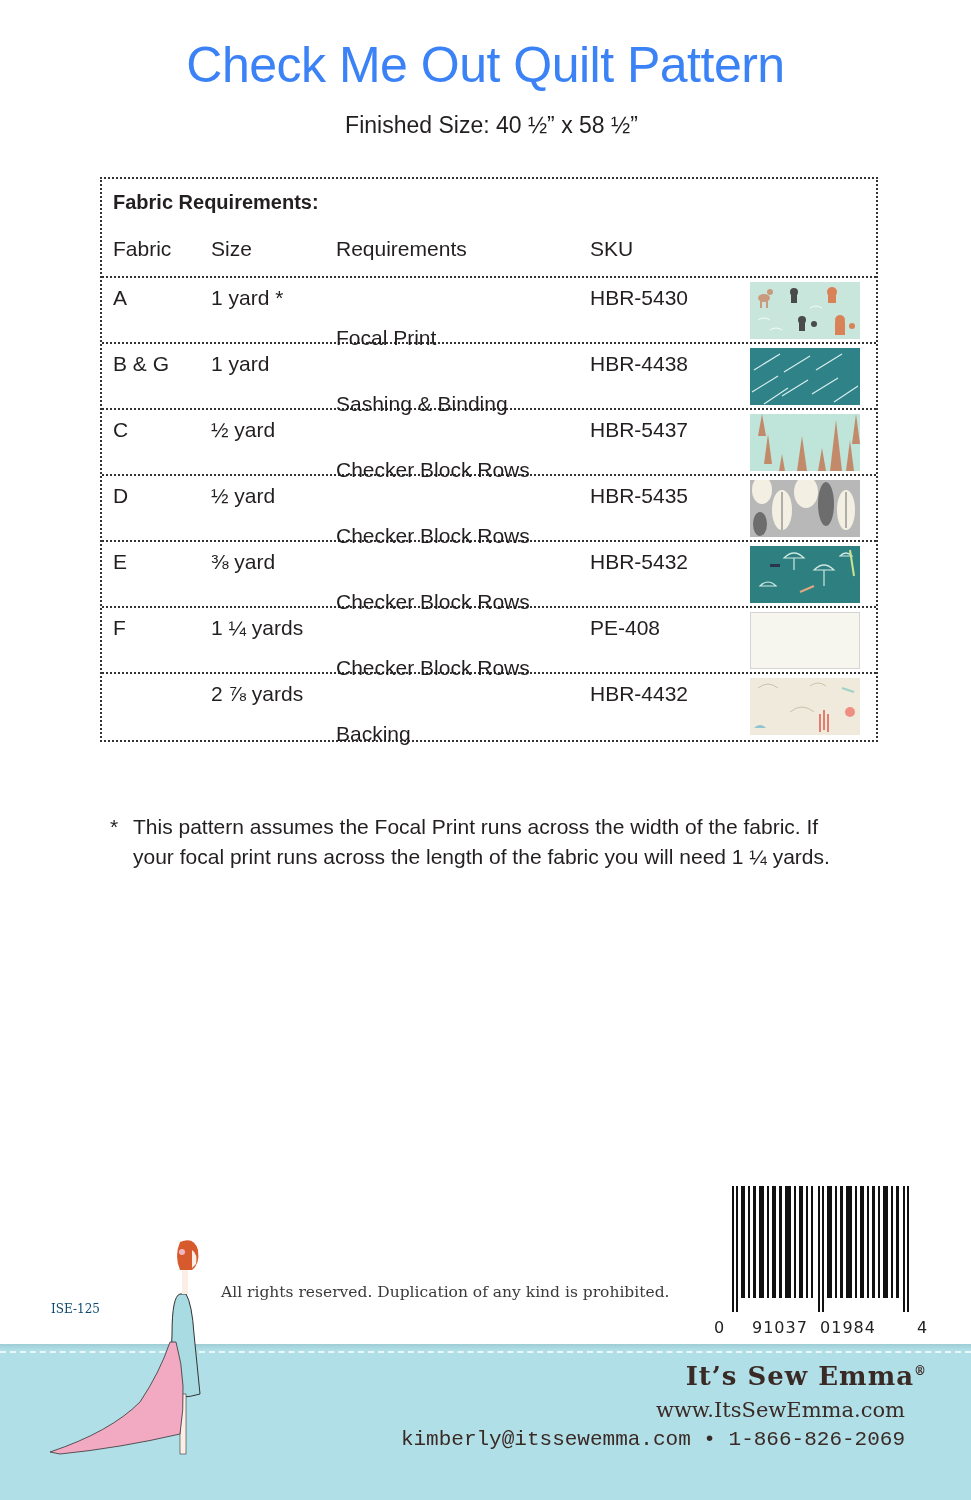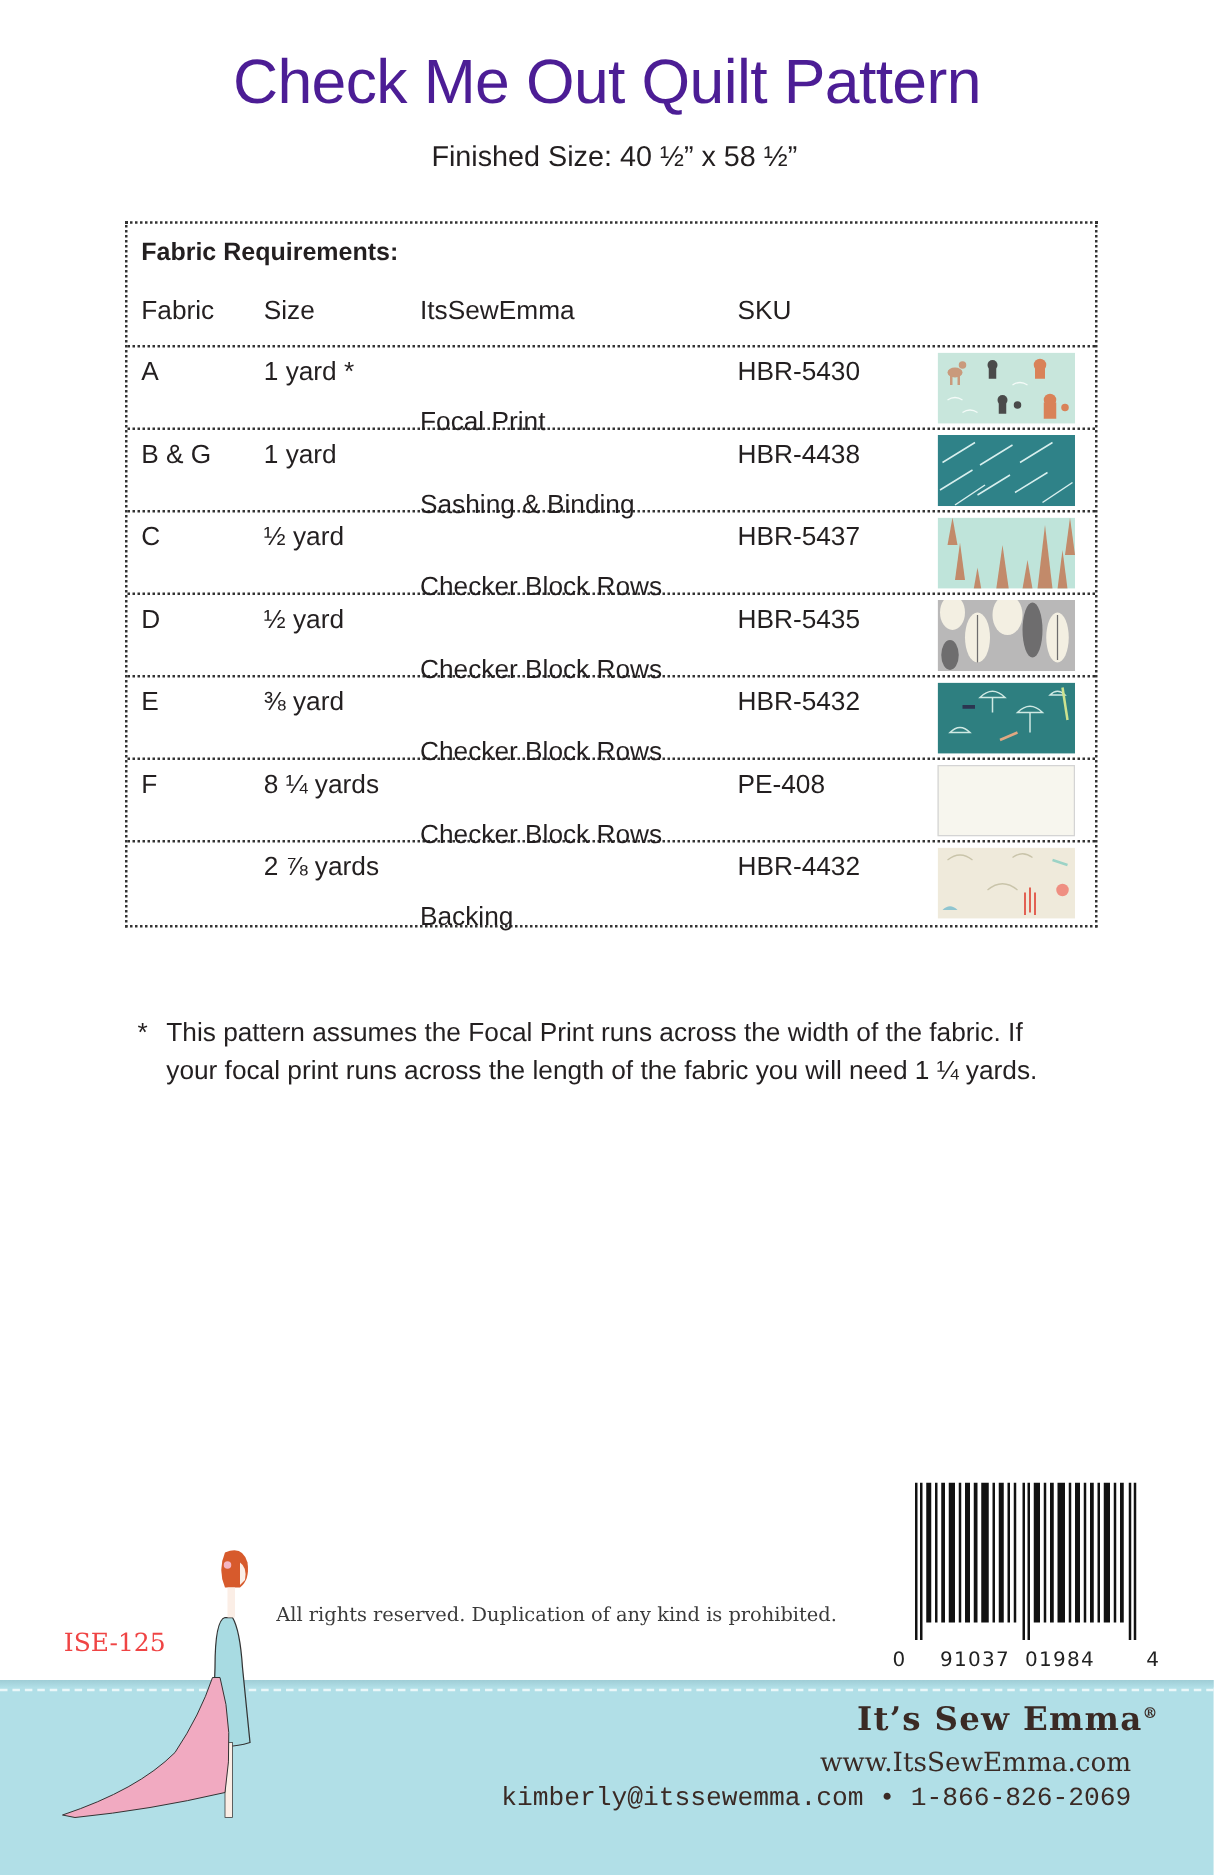--- a/index.html
+++ b/index.html
@@ -1,20 +1,20 @@
 <!DOCTYPE html>
 <html><head>
 <meta charset="utf-8">
 <style>
   * { box-sizing: border-box; margin: 0; padding: 0; }
   html, body { width: 971px; height: 1500px; background: #ffffff; overflow: hidden; }
   body { position: relative; font-family: "Liberation Sans", "DejaVu Sans", sans-serif; color: #231f20; }
 
   .title { position: absolute; top: 36px; left: 0; width: 971px; text-align: center;
-    font-size: 50px; font-weight: 400; letter-spacing: -0.5px; color: #4c1d95; }
+    font-size: 50px; font-weight: 400; letter-spacing: -0.5px; color: #3b82f6; }
   .subtitle { position: absolute; top: 112px; left: 0; width: 971px; text-align: center;
     font-size: 23px; color: #231f20; padding-left: 12px; }
 
   .fabric-table { position: absolute; top: 177px; left: 100px; width: 778px; height: 565px;
     border: 2px dotted #333; }
   .table-heading { position: absolute; top: 12px; left: 11px; font-size: 20px; font-weight: bold; }
   .col-header { position: absolute; top: 58px; font-size: 21px; }
   .header-divider { position: absolute; top: 97px; left: 0; width: 774px; border-top: 2px dotted #333; }
 
   .row { position: absolute; left: 0; width: 774px; height: 66px; }
@@ -23,21 +23,21 @@
   .c-fabric { left: 11px; }
   .c-size { left: 109px; text-align: center; }
   .c-desc { left: 234px; margin-top: 40px; }
   .c-sku { left: 488px; }
   .swatch { position: absolute; left: 648px; top: 4px; width: 110px; height: 57px; overflow: hidden; }
 
   .footnote { position: absolute; top: 812px; left: 110px; width: 760px; font-size: 21px; line-height: 30px; }
   .footnote .star { position: absolute; left: 0; top: 0; }
   .footnote .text { position: absolute; left: 23px; top: 0; width: 720px; }
 
-  .sku-code { position: absolute; top: 1302px; left: 51px; font-family: "DejaVu Serif", serif; font-size: 20px; color: #ef4444; }
+  .sku-code { position: absolute; top: 1302px; left: 51px; font-family: "DejaVu Serif", serif; font-size: 12px; color: #0c4a6e; }
   .copyright { position: absolute; top: 1279px; left: 221px; font-family: "DejaVu Serif", serif; font-size: 15.5px; line-height: 27px; color: #3a3a3a; }
 
   .barcode { position: absolute; top: 1186px; left: 730px; width: 182px; height: 126px; }
   .barcode-digits { position: absolute; top: 1318px; left: 714px; width: 220px; font-family: "DejaVu Sans", sans-serif; font-size: 16px; color: #222; }
 
   .footer-band { position: absolute; top: 1344px; left: 0; width: 971px; height: 156px; background: #b1dfe7; }
   .footer-band .shadow { position: absolute; top: 0; left: 0; width: 100%; height: 6px; background: linear-gradient(#9fcdd6, #b1dfe7); }
   .footer-band .stitch { position: absolute; top: 7px; left: 0; width: 100%; border-top: 2px dashed #eaf7f9; }
   .brand { position: absolute; top: 1361px; right: 44px; font-family: "DejaVu Serif", serif; font-size: 26px; font-weight: bold; color: #3a2a25; letter-spacing: 1px; }
   .brand sup { font-size: 12px; vertical-align: super; }
@@ -49,21 +49,21 @@
 </head>
 <body>
 
 <div class="title">Check Me Out Quilt Pattern</div>
 <div class="subtitle">Finished Size: 40 ½” x 58 ½”</div>
 
 <div class="fabric-table">
   <div class="table-heading">Fabric Requirements:</div>
   <div class="col-header" style="left:11px">Fabric</div>
   <div class="col-header" style="left:109px">Size</div>
-  <div class="col-header" style="left:234px">ItsSewEmma</div>
+  <div class="col-header" style="left:234px">Requirements</div>
   <div class="col-header" style="left:488px">SKU</div>
   <div class="header-divider"></div>
 
   <div class="row bordered" style="top:99px">
     <span class="cell c-fabric">A</span>
     <span class="cell c-size">1 yard *</span>
     <span class="cell c-desc">Focal Print</span>
     <span class="cell c-sku">HBR-5430</span>
     <div class="swatch">
       <svg width="110" height="57" viewBox="0 0 110 57">
@@ -185,21 +185,21 @@
         </g>
         <rect x="20" y="18" width="10" height="3" fill="#2b3550"></rect>
         <line x1="50" y1="46" x2="64" y2="40" stroke="#e0a882" stroke-width="2"></line>
         <line x1="100" y1="4" x2="104" y2="30" stroke="#cde38f" stroke-width="2"></line>
       </svg>
     </div>
   </div>
 
   <div class="row bordered" style="top:429px">
     <span class="cell c-fabric">F</span>
-    <span class="cell c-size">8 ¼ yards</span>
+    <span class="cell c-size">1 ¼ yards</span>
     <span class="cell c-desc">Checker Block Rows</span>
     <span class="cell c-sku">PE-408</span>
     <div class="swatch" style="background:#f7f6ee;border:1px solid #d4d4d4;"></div>
   </div>
 
   <div class="row" style="top:495px">
     <span class="cell c-fabric"></span>
     <span class="cell c-size">2 ⅞ yards</span>
     <span class="cell c-desc">Backing</span>
     <span class="cell c-sku">HBR-4432</span>

